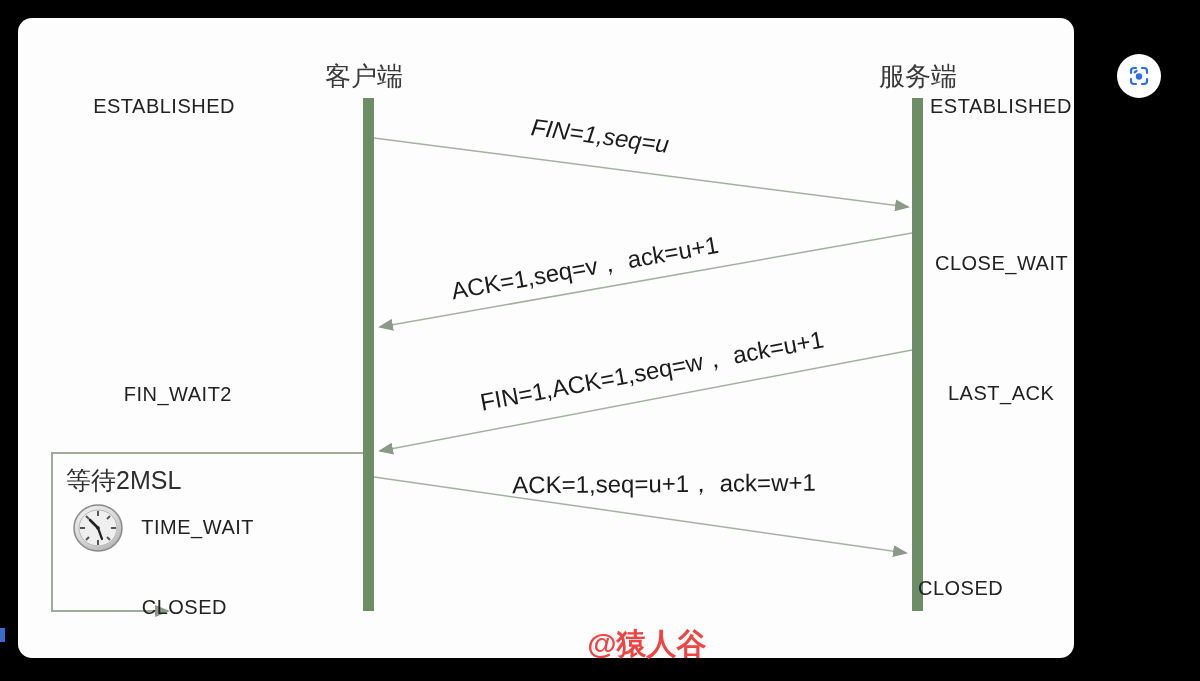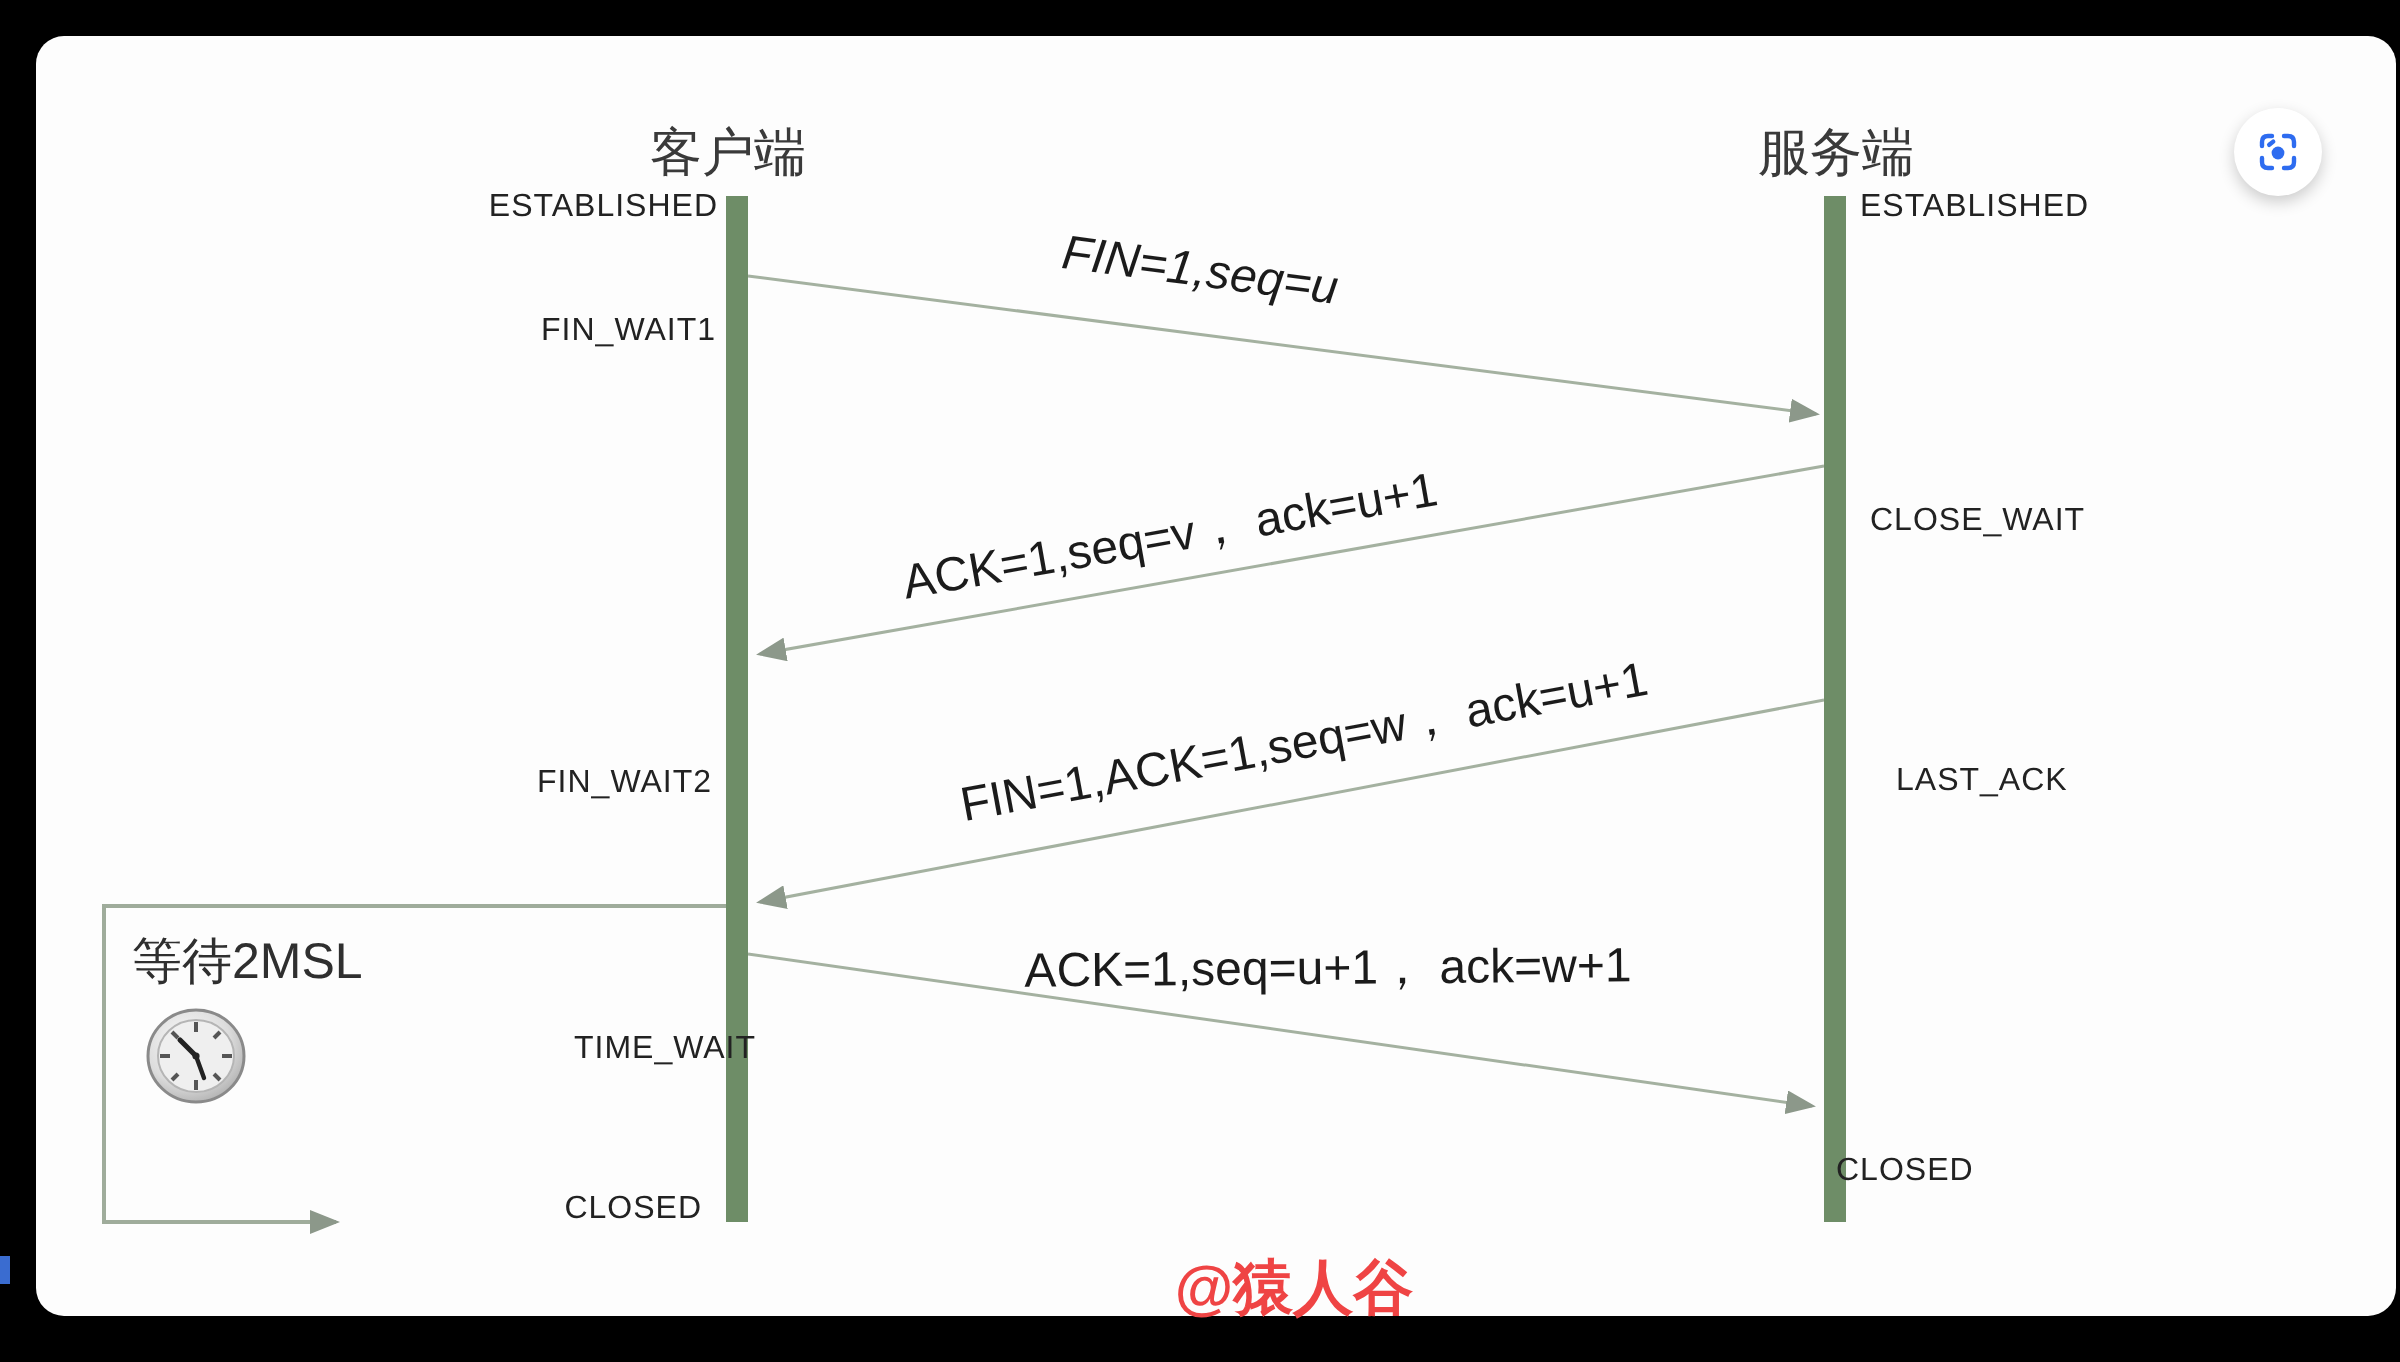--- a/index.html
+++ b/index.html
@@ -1,26 +1,26 @@
 <!DOCTYPE html>
 <html><head>
 <meta charset="utf-8">
 <style>
   html,body{margin:0;padding:0;background:#000;}
   .stage{position:relative;width:1200px;height:681px;background:#000;overflow:hidden;
          font-family:"Liberation Sans",sans-serif;}
-  .canvas{position:absolute;left:18px;top:18px;width:1180px;height:640px;
+  .canvas{position:absolute;left:18px;top:18px;width:1056px;height:640px;
           background:#fdfdfd;border-radius:14px;}
   .lines{position:absolute;left:0;top:0;width:1159px;height:640px;}
   .lifeline{position:absolute;width:11px;height:513px;top:80px;background:#6e8d67;}
   .lifeline.client{left:345px;}
   .lifeline.server{left:894px;}
   .hdr{position:absolute;top:41px;transform:translateX(-50%);font-size:26px;color:#3a3a3a;
        white-space:nowrap;}
-  .state{position:absolute;font-size:16px;color:#222;white-space:nowrap;letter-spacing:.5px;}
+  .state{position:absolute;font-size:20px;color:#222;white-space:nowrap;letter-spacing:.5px;}
   .msg{position:absolute;white-space:nowrap;font-size:24px;color:#1b1b1b;
        transform:translate(-50%,-50%) rotate(var(--r,0deg));}
   .msg.italic{font-style:italic;}
   .waitlabel{position:absolute;left:48px;top:446px;font-size:25px;color:#2f2f2f;white-space:nowrap;text-align:center;}
   .clock{position:absolute;left:54px;top:485px;width:52px;height:50px;}
   .credit{position:absolute;left:629px;top:606px;transform:translateX(-50%);
           font-size:30px;font-weight:bold;color:#ef4444;white-space:nowrap;}
   .watermark{position:absolute;left:942px;top:578px;font-size:30px;font-weight:bold;
              color:#d9d9d9;white-space:nowrap;letter-spacing:1px;}
   .imgsearch{position:absolute;left:1099px;top:36px;width:44px;height:44px;border-radius:50%;
@@ -57,21 +57,20 @@
       <path d="M345,435 L34,435 L34,593 L150,593" fill="none" stroke="#9fac9b" stroke-width="2" marker-end="url(#ah)"></path>
     </svg>
 
     <div class="lifeline client"></div>
     <div class="lifeline server"></div>
 
     <div class="hdr" style="left:346px">客户端</div>
     <div class="hdr" style="left:900px">服务端</div>
 
     <div class="state" style="right:839px;top:77px">ESTABLISHED</div>
-    <div class="state" style="right:840px;top:139px">FIN_WAIT1</div>
     <div class="state" style="right:842px;top:365px">FIN_WAIT2</div>
     <div class="state" style="right:820px;top:498px">TIME_WAIT</div>
     <div class="state" style="right:847px;top:578px">CLOSED</div>
 
     <div class="state" style="left:912px;top:77px">ESTABLISHED</div>
     <div class="state" style="left:917px;top:234px">CLOSE_WAIT</div>
     <div class="state" style="left:930px;top:364px">LAST_ACK</div>
     <div class="state" style="left:900px;top:559px">CLOSED</div>
 
     <div class="msg italic" style="left:582px;top:118px;--r:7.5deg">FIN=1,seq=u</div>

